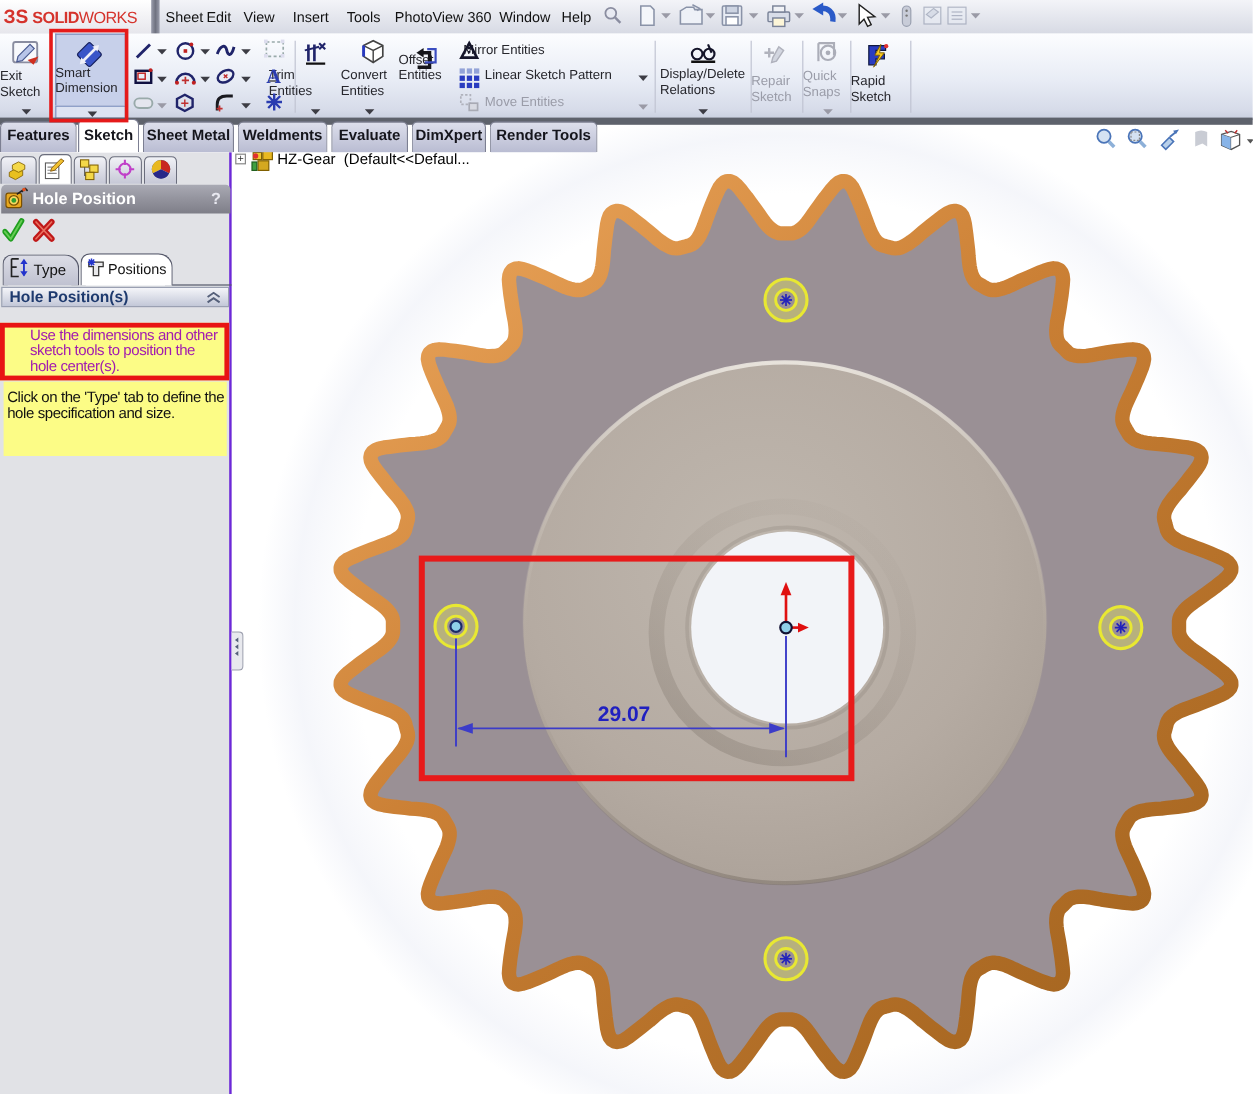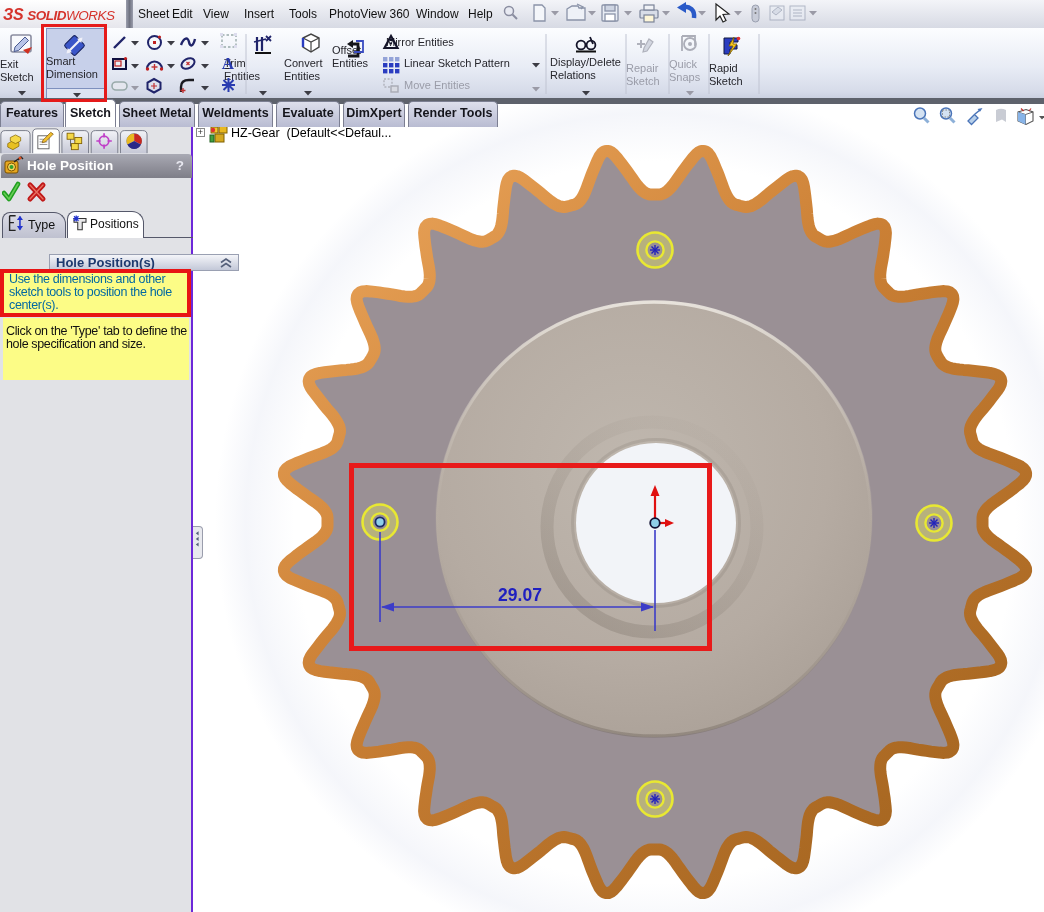--- a/index.html
+++ b/index.html
@@ -1,20 +1,20 @@
 <!DOCTYPE html>
 <html><head><meta charset="utf-8"><style>
 * { margin:0; padding:0; box-sizing:border-box; }
 body { width:1044px; height:912px; position:relative; overflow:hidden;
   font-family:"Liberation Sans", sans-serif; background:#fff; }
 #menubar { position:absolute; left:0; top:0; width:1044px; height:28px;
   background:linear-gradient(#f3f4f8, #d7dae4); }
 #logoarea { position:absolute; left:0; top:0; width:126px; height:28px;
   background:linear-gradient(#ffffff,#e6e6ec); }
-#logo { position:absolute; left:3px; top:6px; font-weight:bold; font-style:italic;
+#logo { position:absolute; left:3px; top:6px; font-weight:bold; 
   font-size:13.5px; color:#d5332c; letter-spacing:-0.2px; white-space:nowrap; }
 #menusep { position:absolute; left:126px; top:0; width:7px; height:28px;
   background:linear-gradient(90deg,#9a9dac,#6f7280,#9a9dac); }
 .menuitem { position:absolute; top:7px; font-size:12px; color:#111; }
 #toolbar { position:absolute; left:0; top:28px; width:1044px; height:72px;
   background:linear-gradient(#fcfdff 0%, #e8ecf5 55%, #d6dbe9 90%, #c9cfdf 100%);
   border-bottom:1px solid #8f93a2; }
 .tbtn { position:absolute; font-size:11px; color:#26262c; text-align:left; line-height:12.5px; }
 .gray { color:#9a9ca8; }
 #smartbg { position:absolute; left:46px; top:0px; width:59px; height:60px;
@@ -31,26 +31,26 @@
 #panel { position:absolute; left:0; top:127px; width:193px; height:785px;
   background:#e1e2e6; border-right:2px solid #6d28d9; }
 #pmheader { position:absolute; left:1px; top:27px; width:191px; height:24px;
   background:linear-gradient(#a9aab4 0%, #95959f 45%, #7e7e88 100%);
   border-radius:4px 4px 0 0; color:#fff; font-weight:bold; font-size:13.5px; line-height:24px; }
 #pmheader span.t { margin-left:26px; }
 #pmheader span.q { position:absolute; right:8px; color:#e8e8f0; }
 .ptab2 { position:absolute; font-size:12.5px; color:#111; height:26px;
   border:1px solid #55586a; border-bottom:none; border-radius:8px 12px 0 0; line-height:25px;
   white-space:nowrap; overflow:hidden; }
-#sechdr { position:absolute; left:1px; top:127px; width:190px; height:17px;
+#sechdr { position:absolute; left:1px; top:112px; width:190px; height:17px;
   background:linear-gradient(#f4f5f9,#c3c8d8); border:1px solid #9aa0b2;
-  font-weight:bold; font-size:13px; color:#1e3a6e; line-height:15px;margin-left:48px; }
+  font-weight:bold; font-size:13px; color:#1e3a6e; line-height:15px; }
 #ybox1 { position:absolute; left:0px; top:141.5px; width:191px; height:48.5px;
-  background:#fcfc86; border:4.2px solid #e81414; font-size:12.5px; color:#0369a1;
-  padding:0px 0 0 5px; line-height:13.1px; z-index:5; letter-spacing:-0.35px; }
+  background:#fcfc86; border:4.2px solid #e81414; font-size:12.5px; color:#a21caf;
+  padding:0px 0 0 21px; line-height:13.1px; z-index:5; letter-spacing:-0.35px; }
 #ybox2 { position:absolute; left:3px; top:191px; width:186px; height:62px;
   background:#fcfc86; font-size:12.5px; color:#111; padding:7px 0 0 3px; line-height:13.1px; letter-spacing:-0.35px; }
 #redbox2 { position:absolute; left:349px; top:463px; width:363px; height:188px;
   border:5px solid #e81a1a; z-index:20; }
 #treelabel { position:absolute; left:231px; top:126px; font-size:12.5px; color:#000; }
 #plusbox { position:absolute; left:196px; top:128px; width:9px; height:9px; border:1px solid #888;
   background:#fff; font-size:9px; line-height:7px; text-align:center; color:#333; }
 #splitter { position:absolute; left:193px; top:526px; width:10px; height:33px;
   background:#e8e9ee; border:1px solid #9a9dac; border-left:none; border-radius:0 4px 4px 0; }
 </style></head><body>

